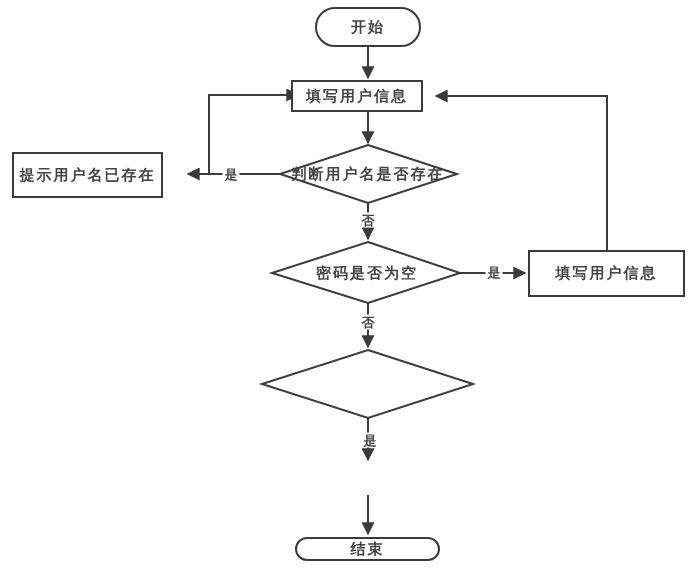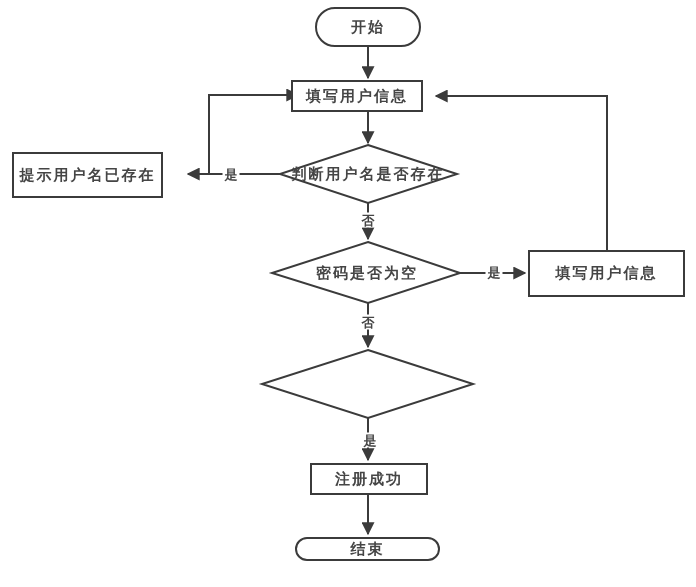--- a/index.html
+++ b/index.html
@@ -106,23 +106,20 @@
   </div>
 
   <div class="node" style="left:12px; top:152px; width:151px; height:46px;">
     <span>提示用户名已存在</span>
   </div>
 
   <div class="node" style="left:528px; top:250px; width:157px; height:47px;">
     <span>填写用户信息</span>
   </div>
 
-  <div class="node" style="left:310px; top:463px; width:118px; height:32px;">
-    <span>注册成功</span>
-  </div>
 
   <div class="node terminator" style="left:295px; top:537px; width:145px; height:24px;">
     <span>结束</span>
   </div>
 
   <div class="dlabel" style="left:368px; top:174px;text-align:right;">判断用户名是否存在</div>
   <div class="dlabel" style="left:367px; top:273px;">密码是否为空</div>
 
   <div class="elabel" style="left:231px; top:174px;">是</div>
   <div class="elabel" style="left:368px; top:220px;">否</div>

